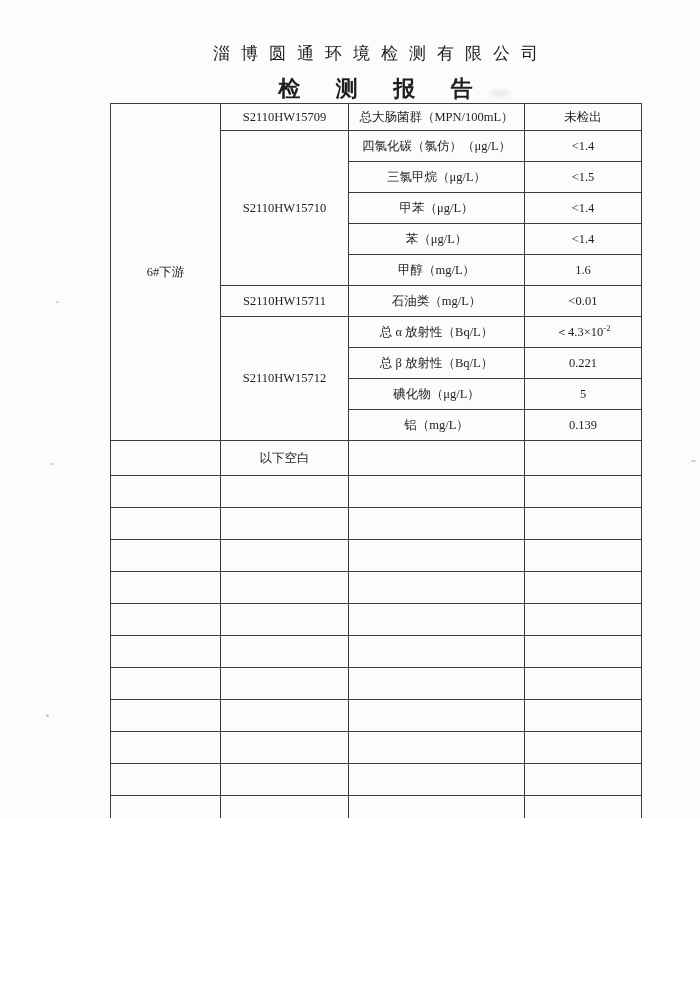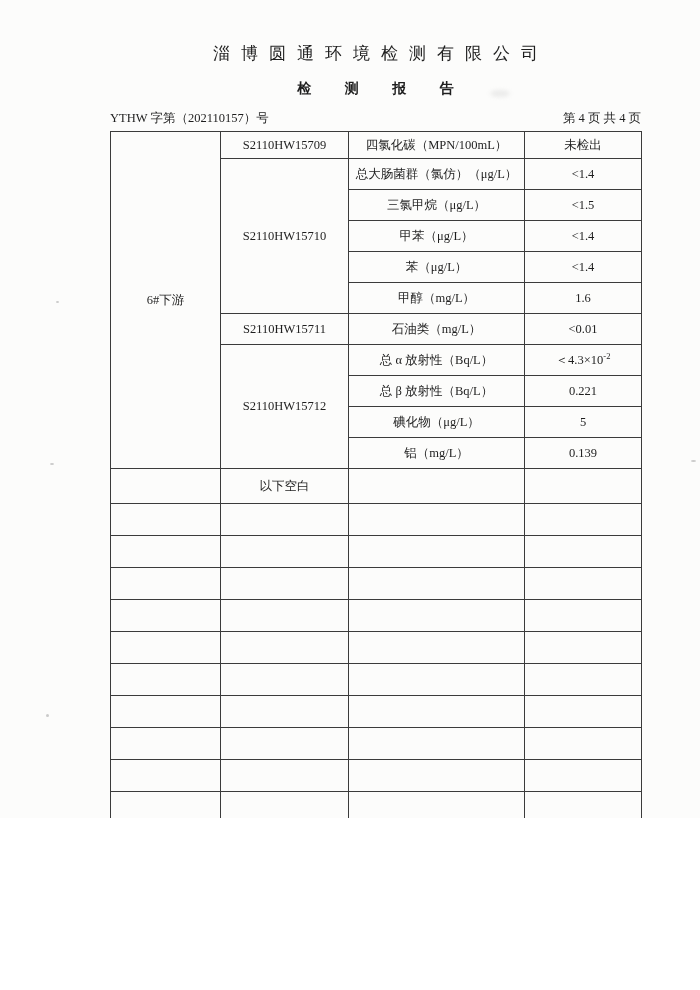--- a/index.html
+++ b/index.html
@@ -25,21 +25,21 @@
     text-align:center;
     font-size:17px;
     font-weight:500;
     letter-spacing:11px;
     text-indent:11px;
     line-height:24px;
     white-space:nowrap;
   }
   .report-title{
     text-align:center;
-    font-size:14px;
+    font-size:22px;
     font-weight:bold;
     letter-spacing:15px;
     text-indent:15px;
     line-height:28px;
     margin-top:9px;
     white-space:nowrap;
   }
   .meta-row{
     display:flex;
     justify-content:space-between;
@@ -76,42 +76,38 @@
 <body>
 
 <div class="sheet">
 
   <div class="content">
 
     <div class="company">淄博圆通环境检测有限公司</div>
 
     <div class="report-title">检  测  报  告</div>
 
-    <div class="meta-row">
-      <span>YTHW 字第（202110157）号</span>
-      <span>第 4 页 共 4 页</span>
-    </div>
 
     <table class="results">
       <colgroup>
         <col style="width:110px">
         <col style="width:128px">
         <col style="width:176px">
         <col style="width:117px">
       </colgroup>
       <tbody>
           <tr class="first-row">
             <td rowspan="11">6#下游</td>
             <td rowspan="1">S2110HW15709</td>
-            <td>四氯化碳（MPN/100mL）</td>
+            <td>总大肠菌群（MPN/100mL）</td>
             <td>未检出</td>
           </tr>
           <tr>
             <td rowspan="5">S2110HW15710</td>
-            <td>总大肠菌群（氯仿）（μg/L）</td>
+            <td>四氯化碳（氯仿）（μg/L）</td>
             <td>&lt;1.4</td>
           </tr>
           <tr>
             <td>三氯甲烷（μg/L）</td>
             <td>&lt;1.5</td>
           </tr>
           <tr>
             <td>甲苯（μg/L）</td>
             <td>&lt;1.4</td>
           </tr>

